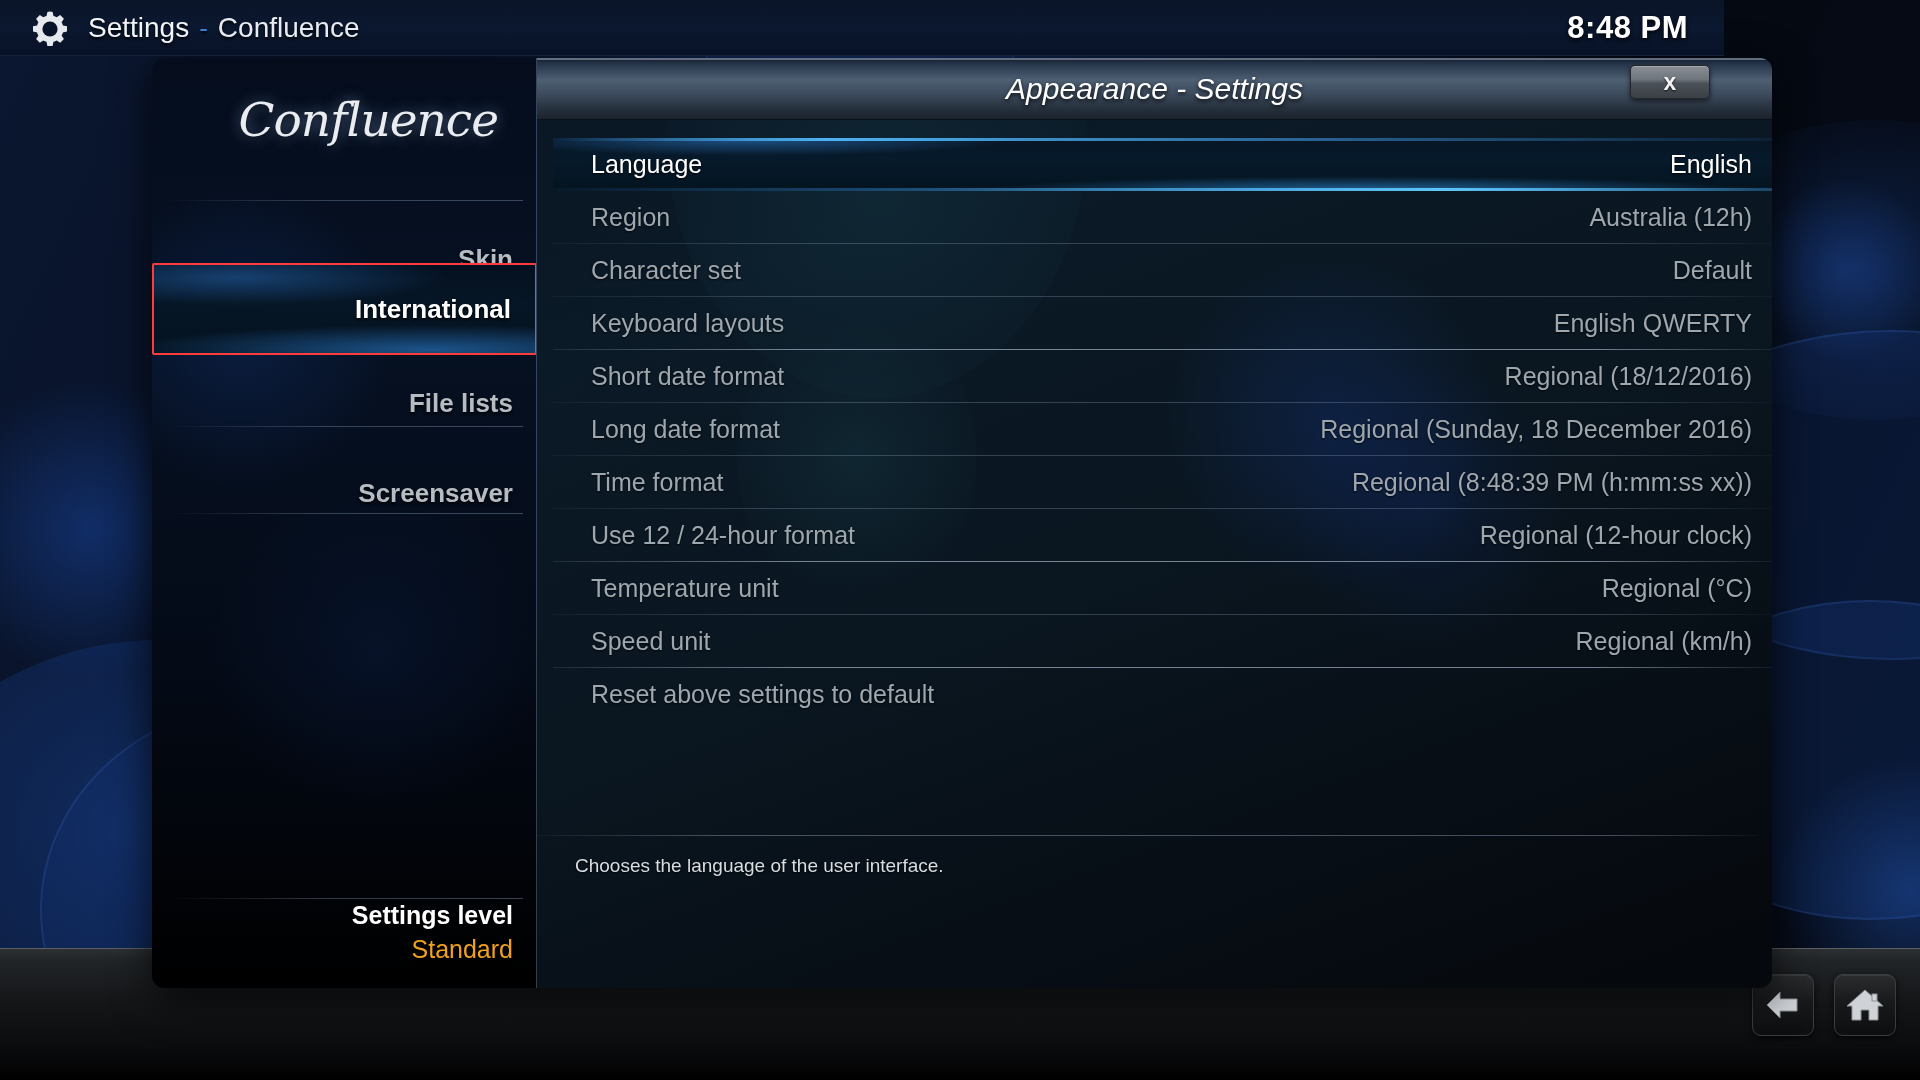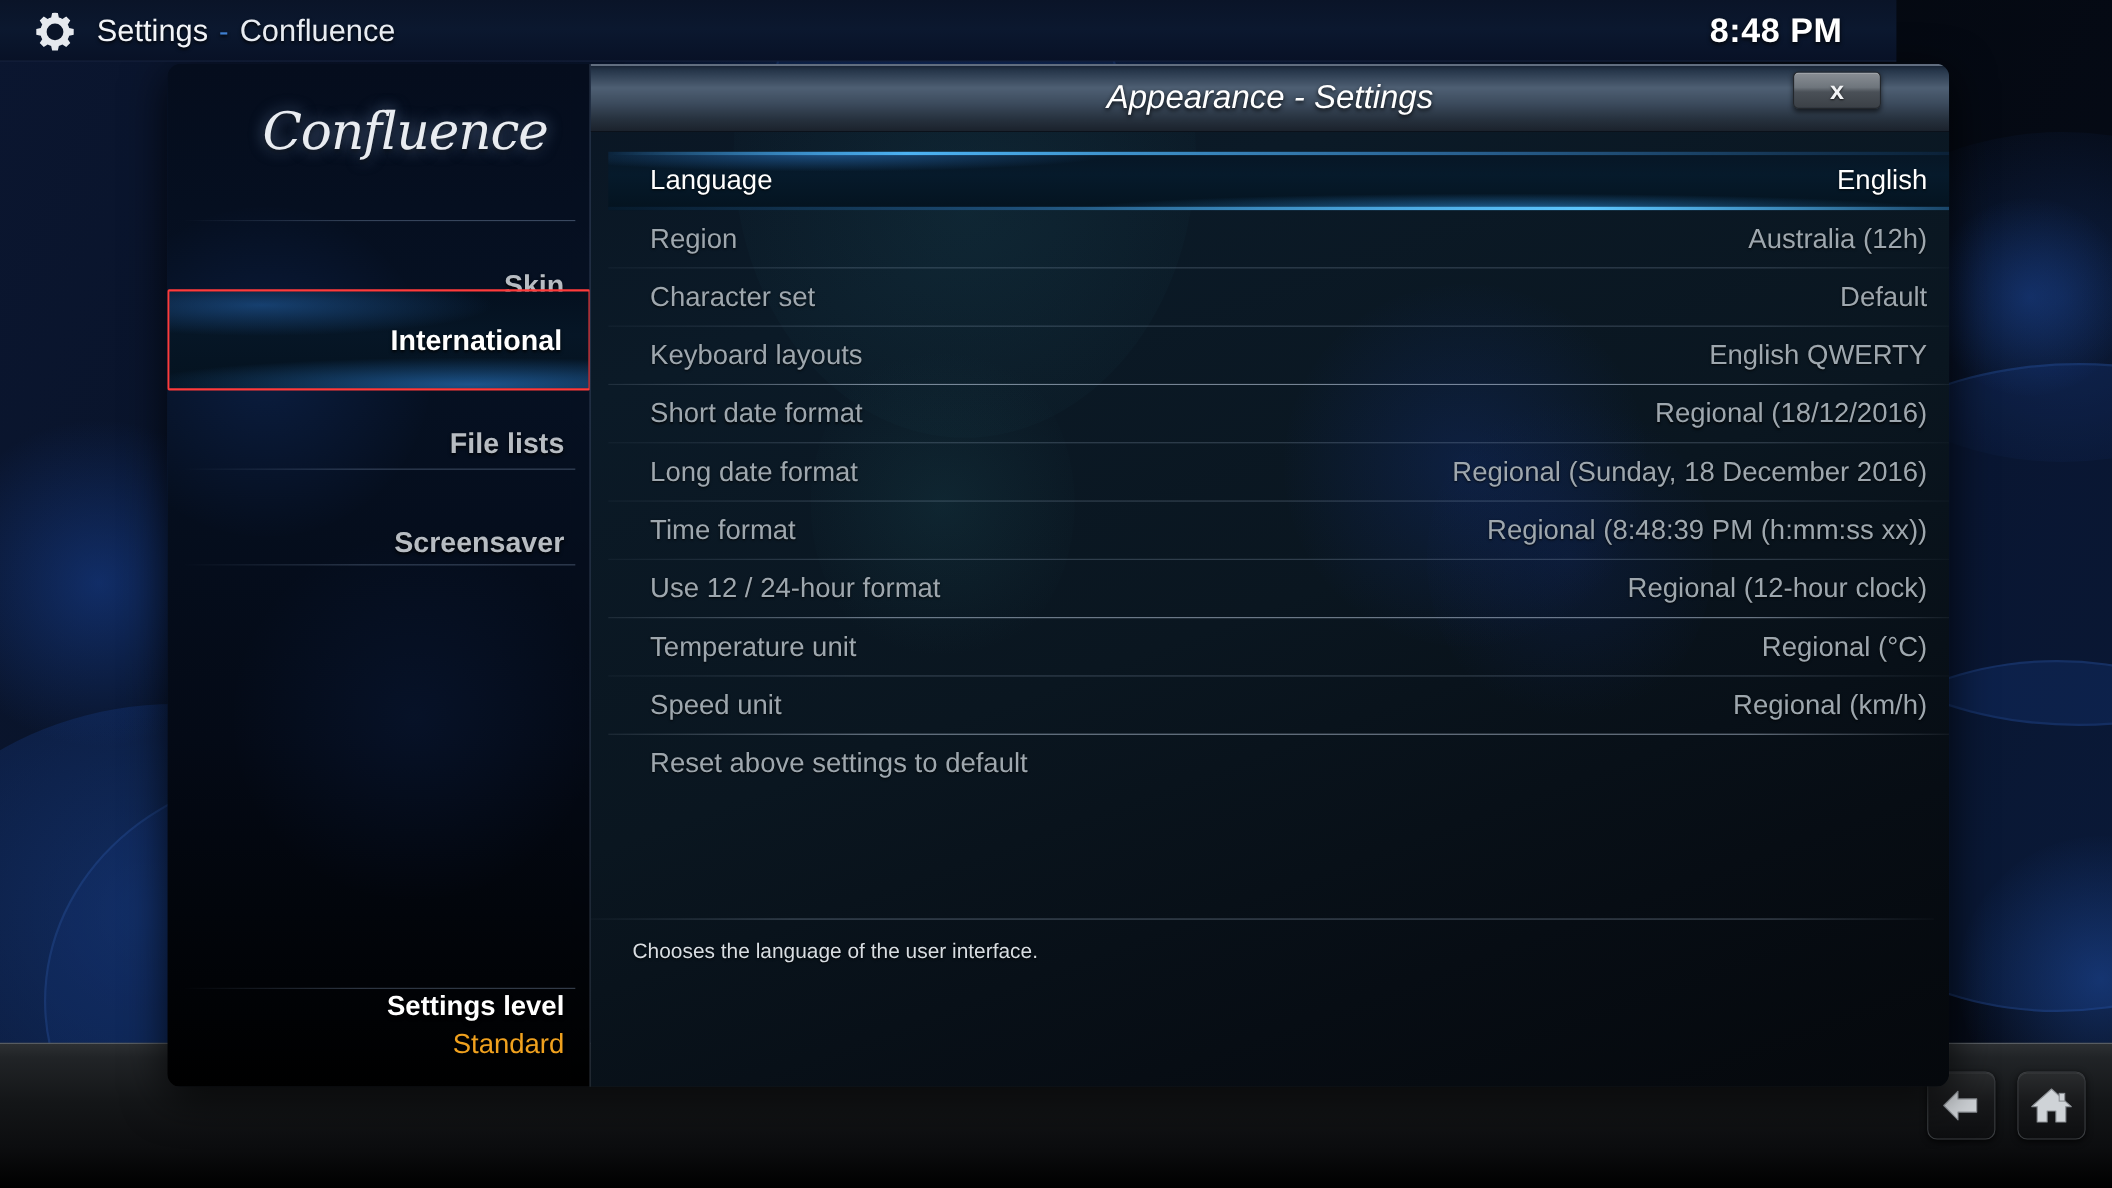--- a/index.html
+++ b/index.html
@@ -34,21 +34,21 @@
   }
   #gear-wrap{ position:absolute; left:30px; top:9px; width:40px; height:40px; }
   #title-left{
     position:absolute; left:88px; top:0; height:56px;
     display:flex; align-items:center; gap:10px;
     font-size:28px; color:#f2f4f8; text-shadow:0 2px 3px rgba(0,0,0,.85);
   }
   #title-left .sep{ color:#3f7fd0; font-size:26px; }
   #title-left .sub{ color:#e8ecf2; }
   #clock{
-    position:absolute; right:49px; top:0; height:56px;
+    position:absolute; right:36px; top:0; height:56px;
     display:flex; align-items:center;
     font-size:31px; font-weight:bold; color:#ffffff;
     text-shadow:0 2px 4px rgba(0,0,0,.9);
     letter-spacing:.5px;
   }
 
   
   #dialog {
     position:absolute; left:152px; top:58px; width:1620px; height:930px;
     border-radius:12px;

